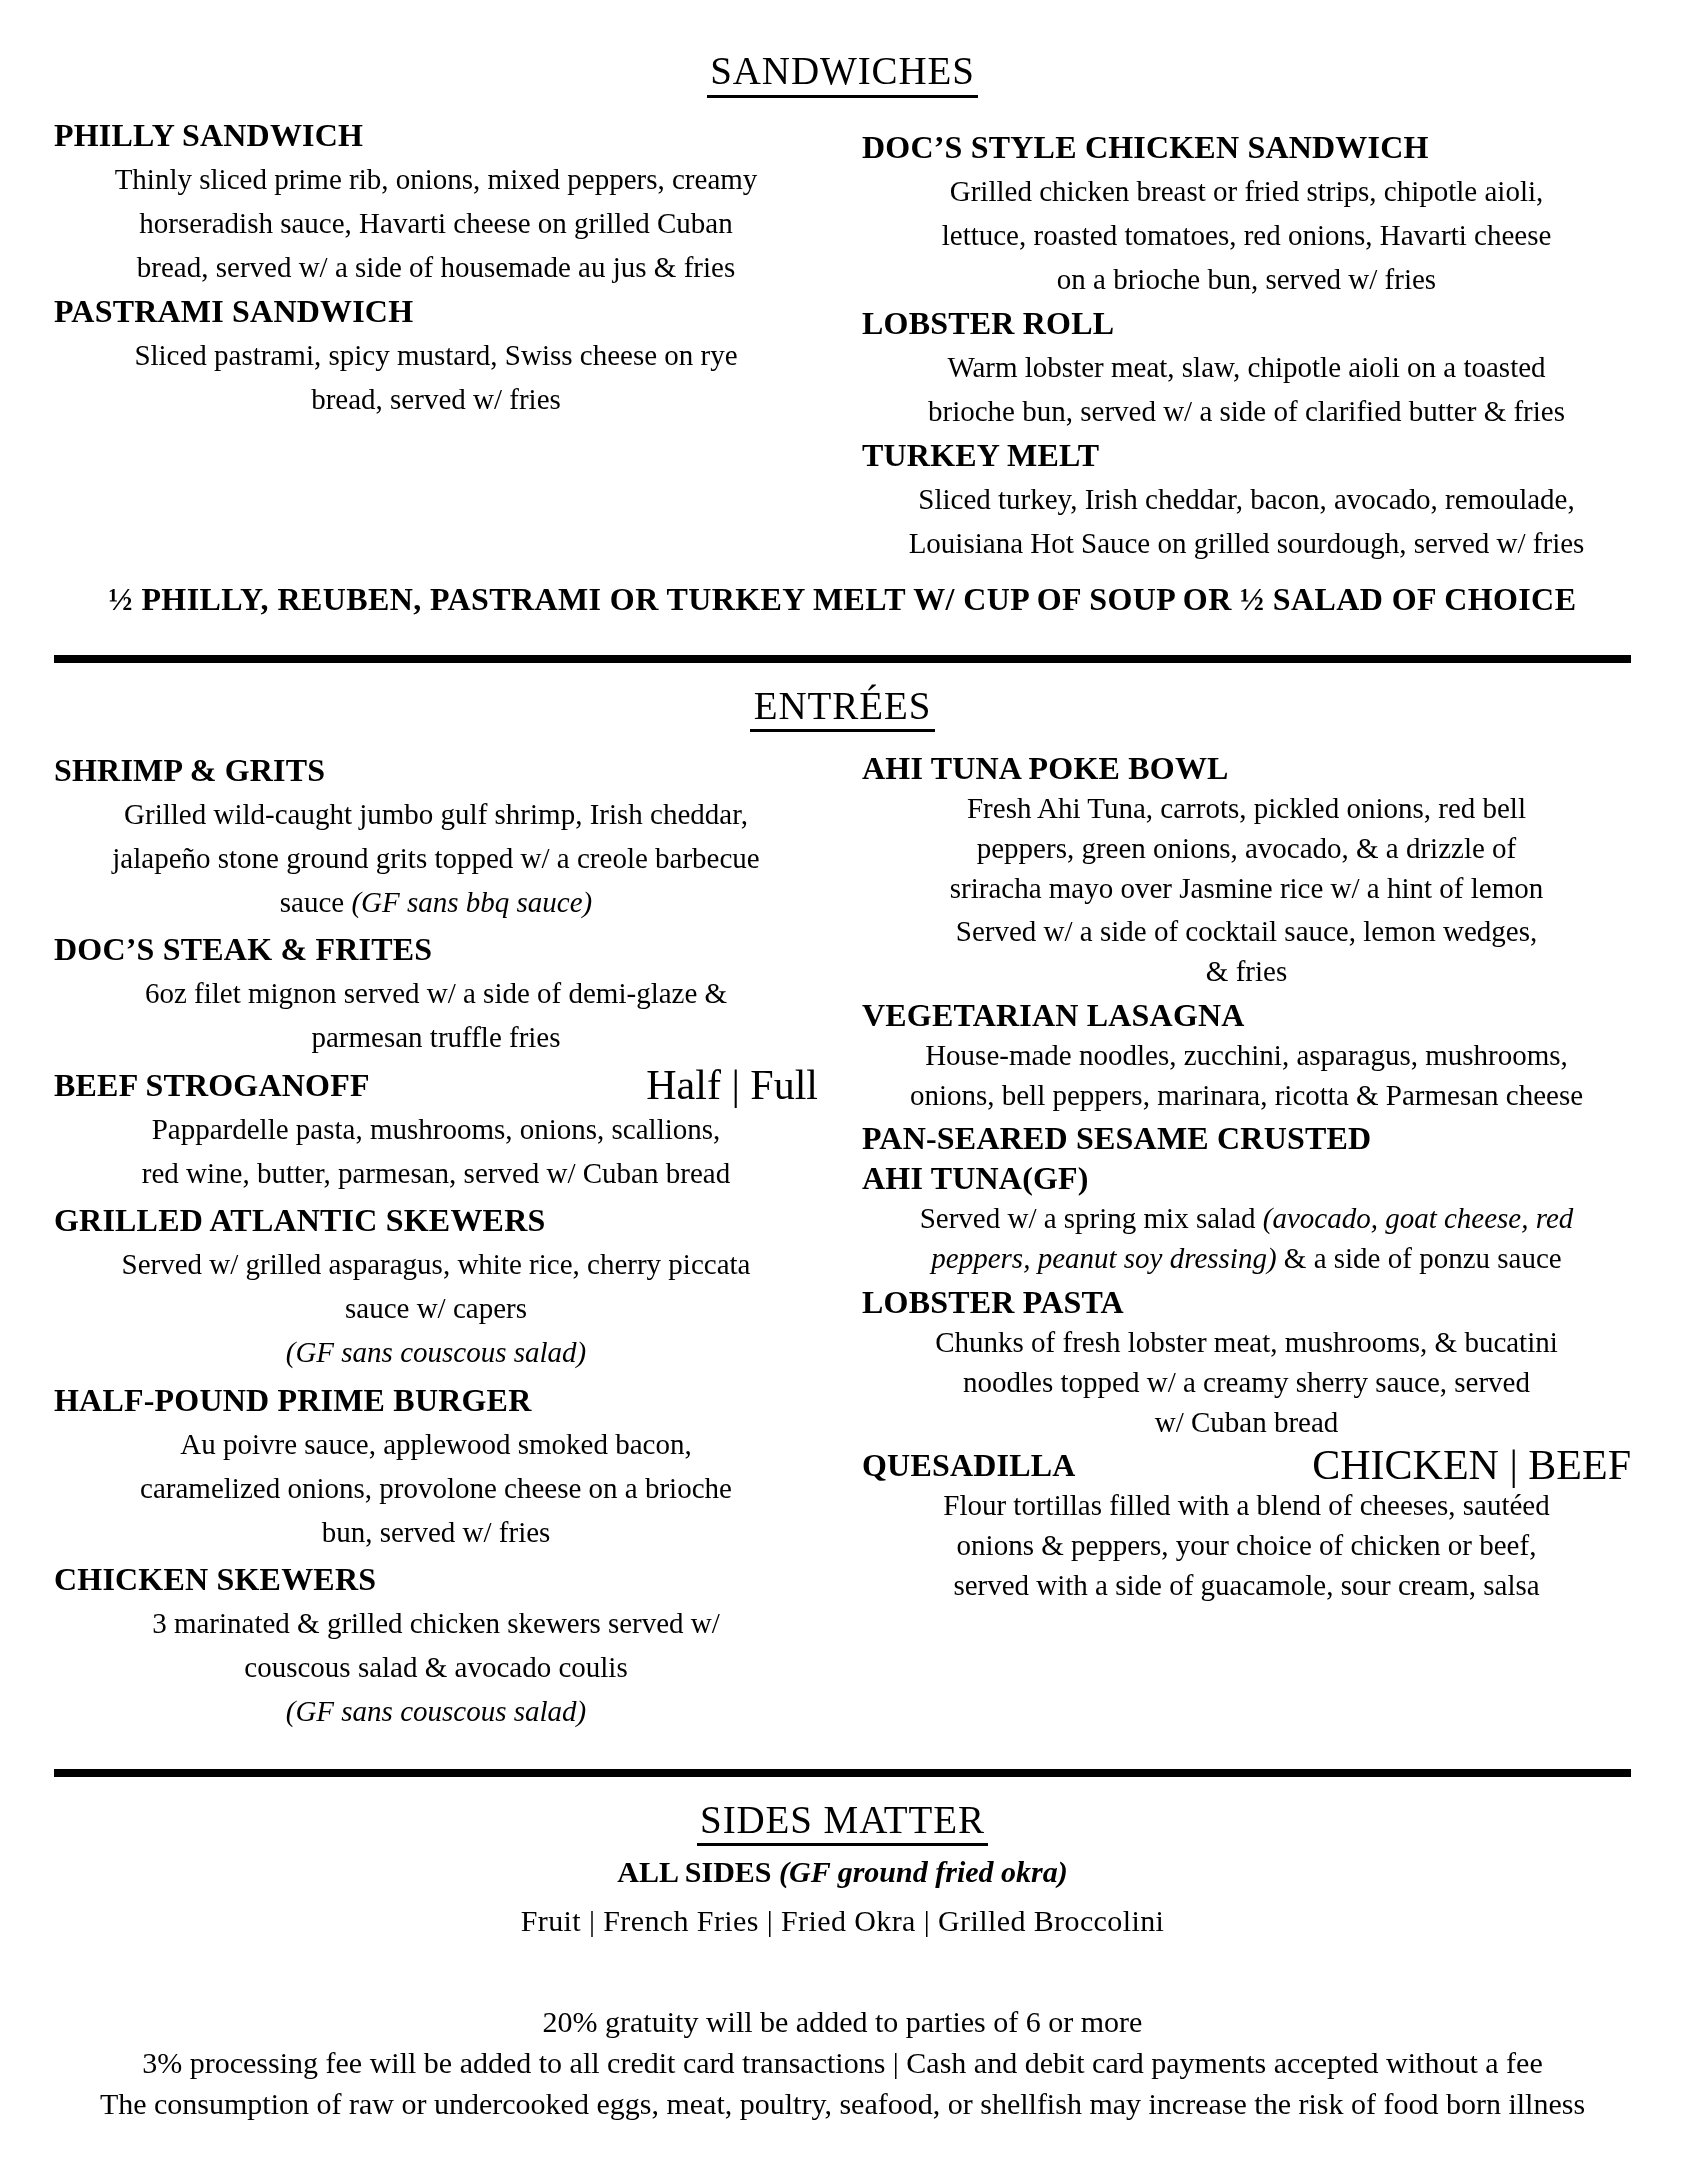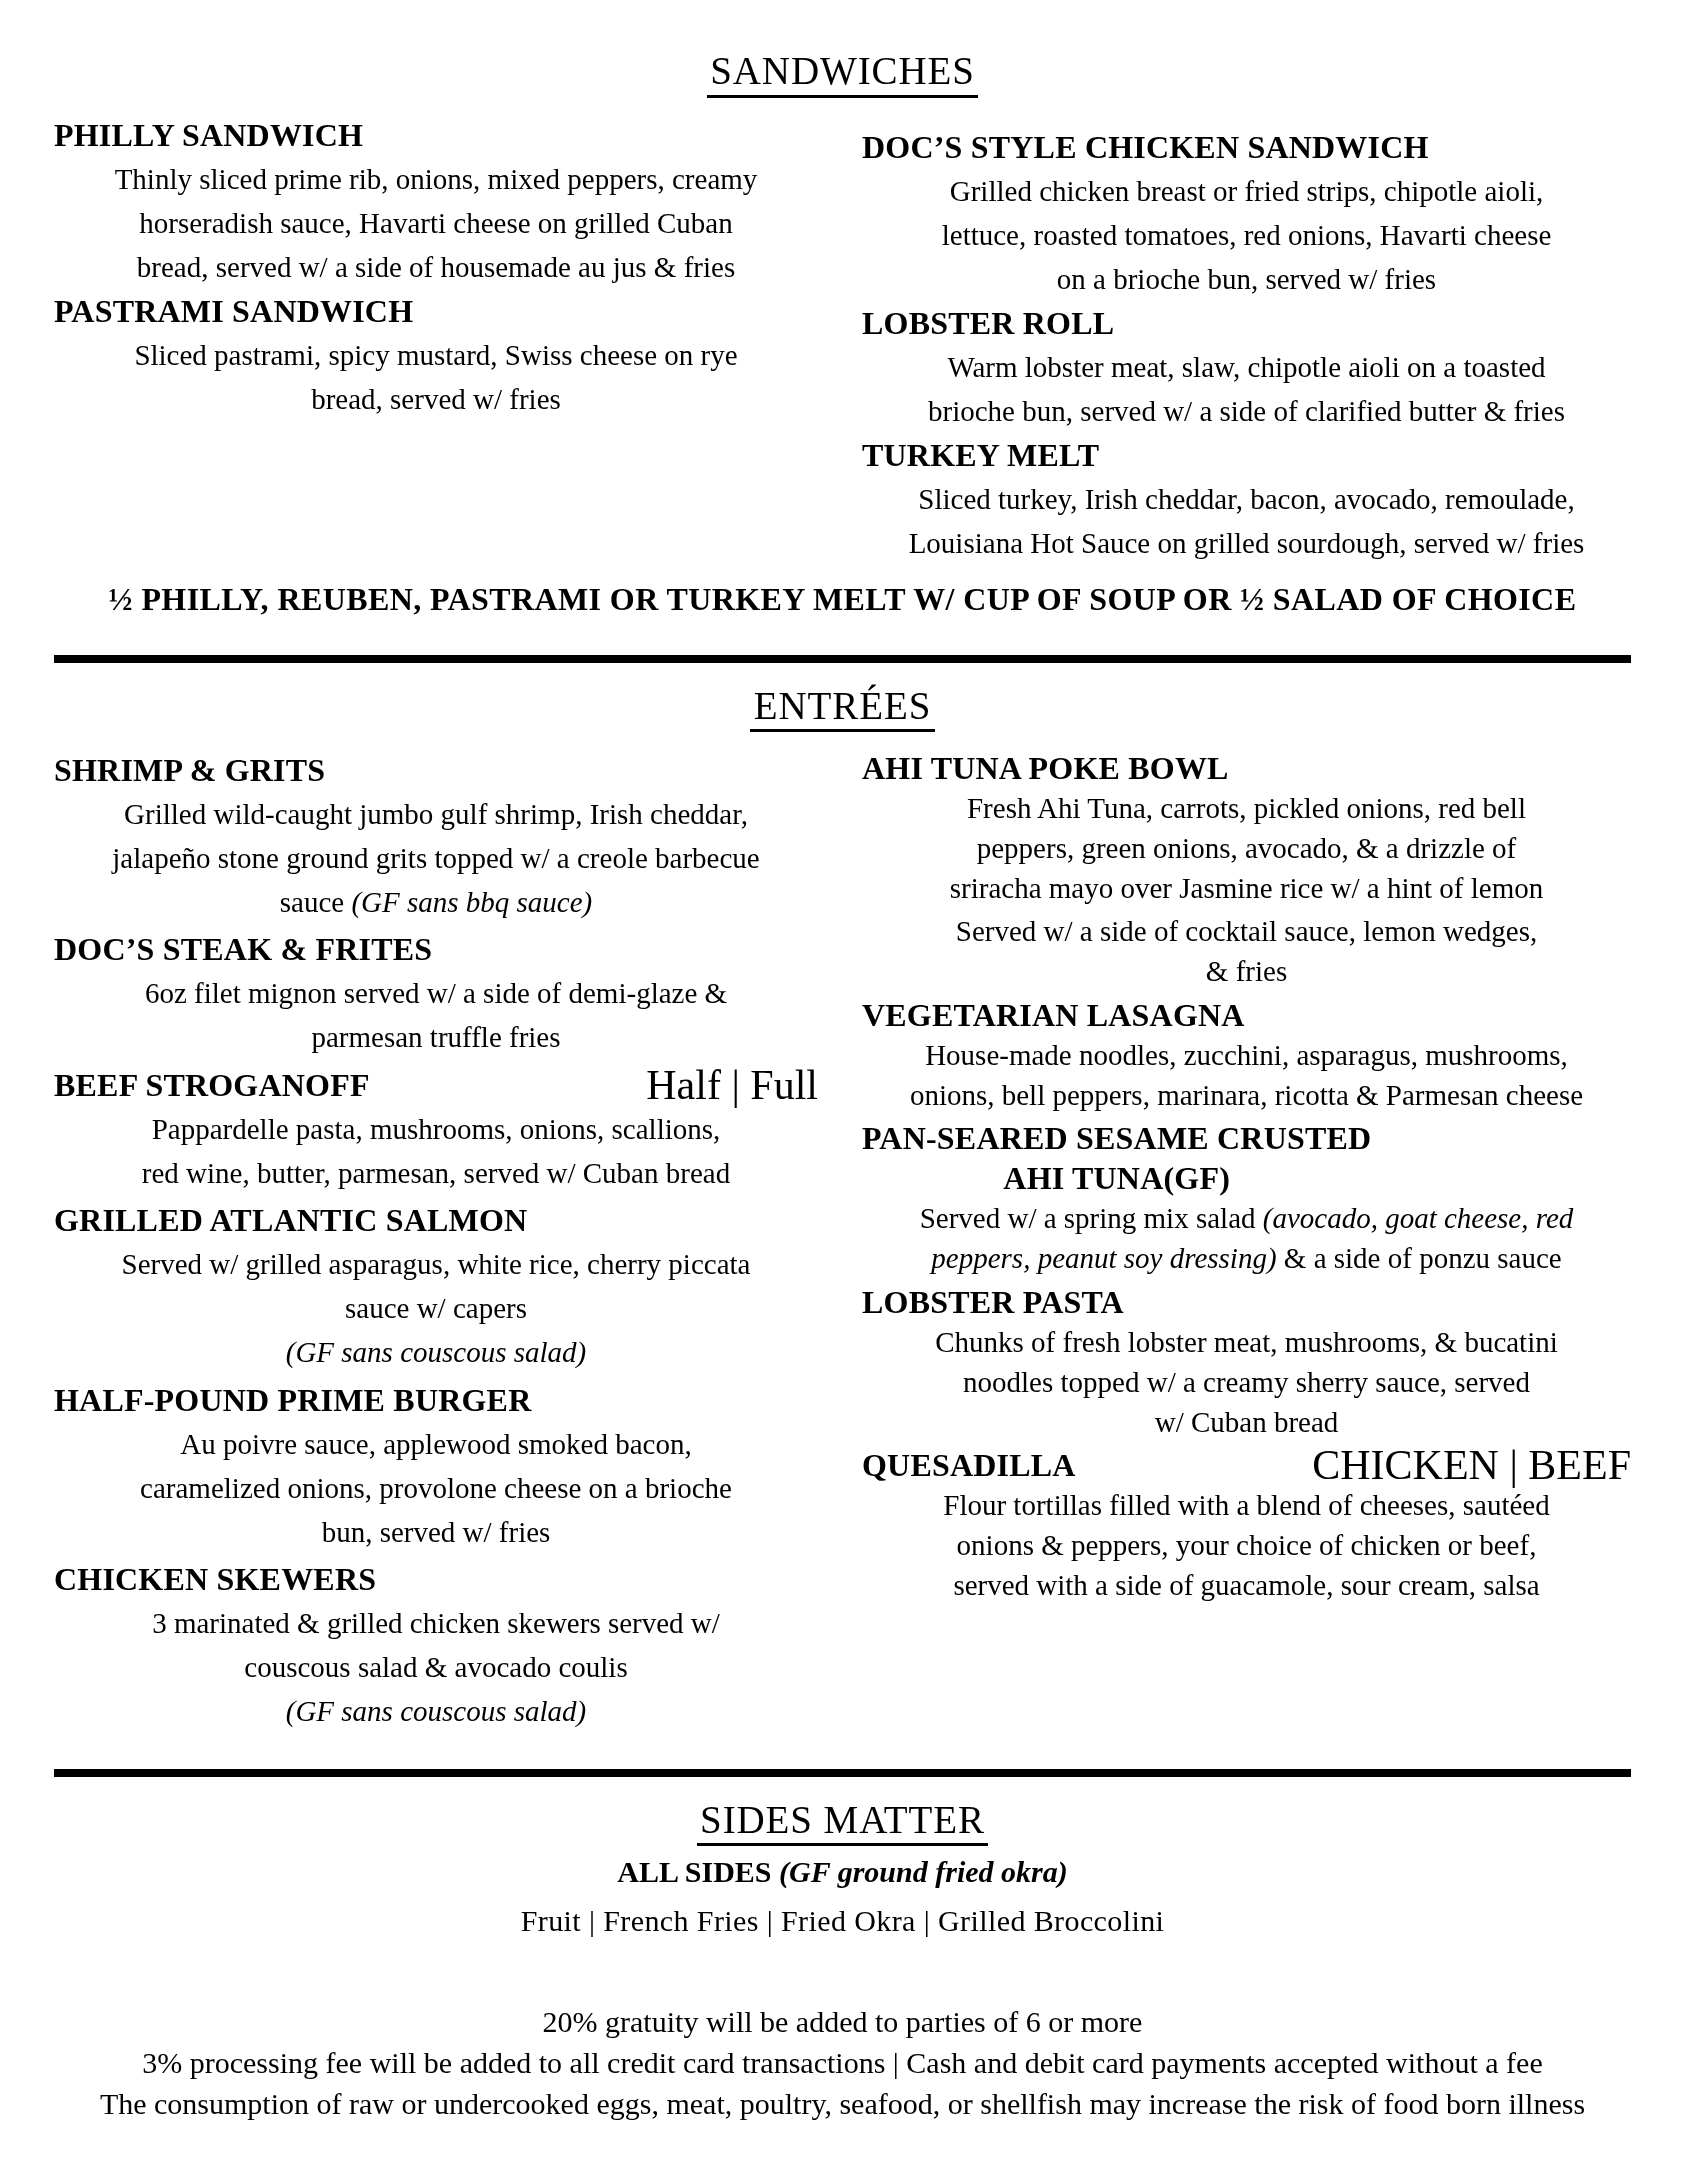--- a/index.html
+++ b/index.html
@@ -34,21 +34,20 @@
     margin-top: 19.3px;
   }
   .col-l { width: 764px; }
   .col-r { width: 769px; }
   .sand-right { padding-top: 12.3px; }
 
   .item-head {
     display: flex;
     justify-content: space-between;
     align-items: flex-start;
-    text-align: center;
   }
   .item-name {
     margin: 0;
     font-size: 32px;
     line-height: 44px;
     font-weight: 700;
     letter-spacing: 0.2px;
     white-space: pre-line;
   }
   .variant {
@@ -197,21 +196,21 @@
         <div class="item-head">
           <h3 class="item-name">BEEF STROGANOFF</h3>
           <span class="variant">Half | Full</span>
         </div>
         <p class="desc"><span>Pappardelle pasta, mushrooms, onions, scallions,
 red wine, butter, parmesan, served w/ Cuban bread</span></p>
       </div>
 
       <div class="item">
         <div class="item-head">
-          <h3 class="item-name">GRILLED ATLANTIC SALMON</h3>
+          <h3 class="item-name">GRILLED ATLANTIC SKEWERS</h3>
         </div>
         <p class="desc"><span>Served w/ grilled asparagus, white rice, cherry piccata
 sauce w/ capers
 </span><span class="it">(GF sans couscous salad)</span></p>
       </div>
 
       <div class="item">
         <div class="item-head">
           <h3 class="item-name">HALF-POUND PRIME BURGER</h3>
         </div>

